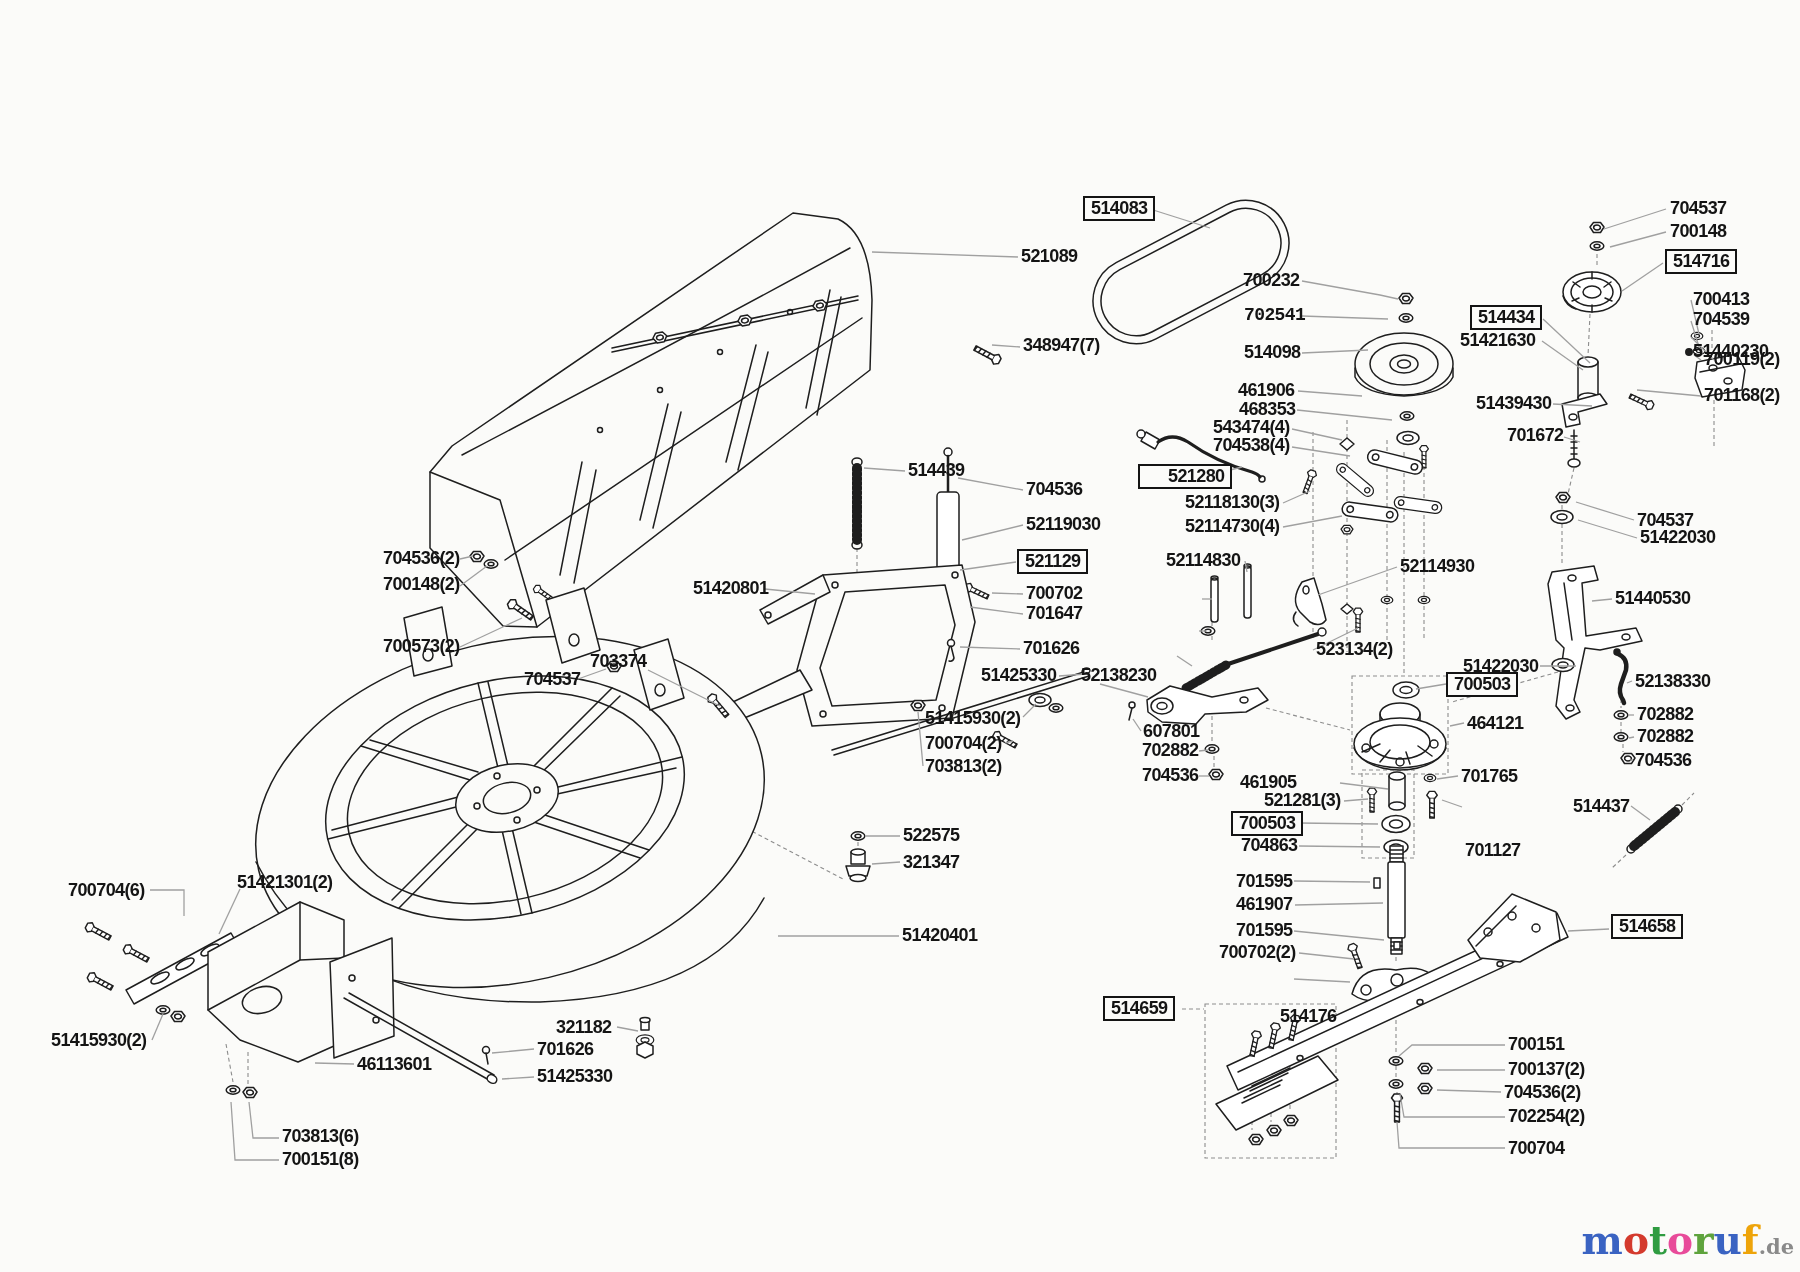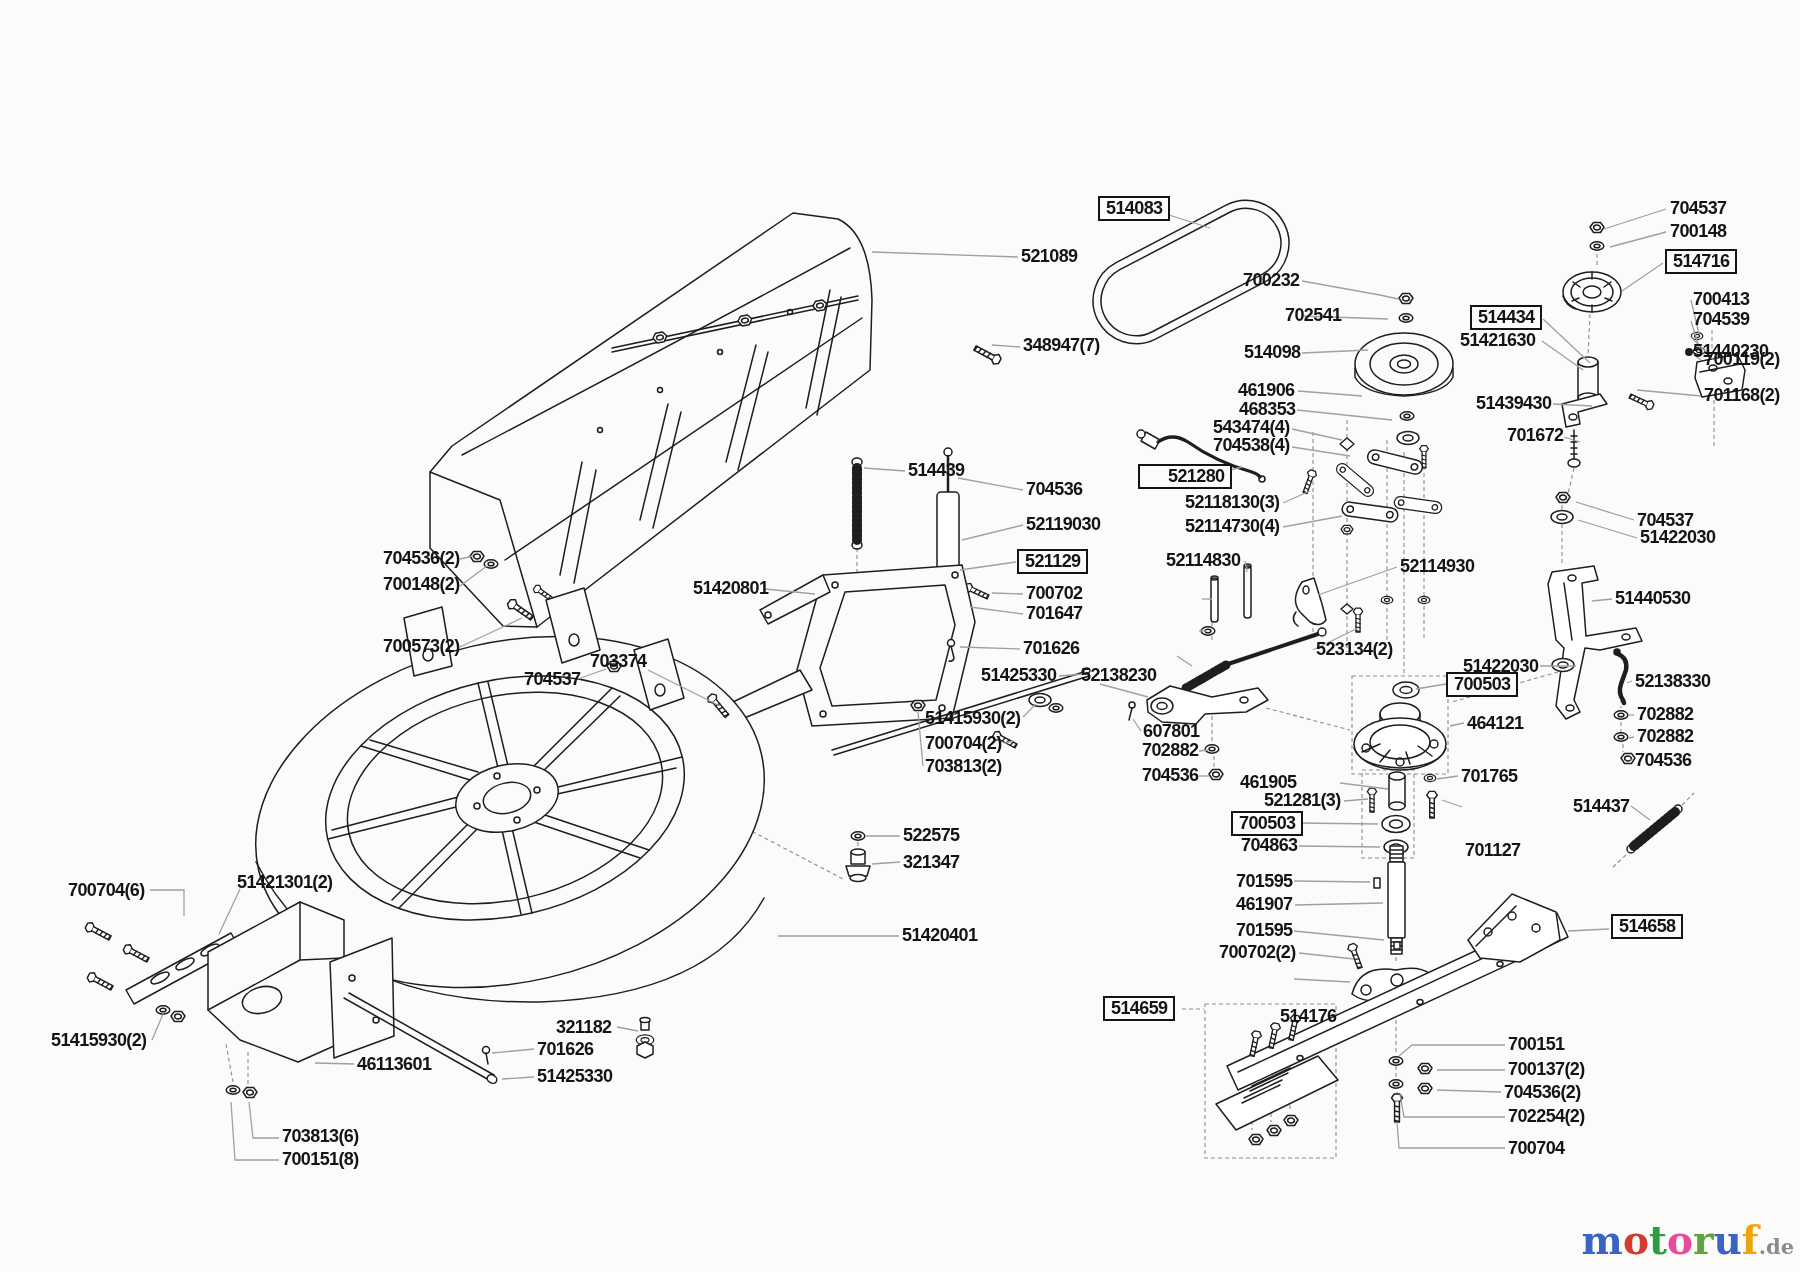--- a/index.html
+++ b/index.html
@@ -461,24 +461,24 @@
         <path d="M578,679 L606,669"></path>
         <path d="M460,559 L473,556"></path>
     <path d="M460,586 L487,566"></path>
         <path d="M460,647 L522,618"></path>
         <path d="M765,589 L815,594"></path>
   </g>
 </svg>
 
 <div class="labels-layer">
       <div class="part-label" style="left: 1021px; top: 249px;">521089</div>
-      <div class="part-label boxed" style="left: 1083px; top: 196px; margin-left: 15px;">514083</div>
+      <div class="part-label boxed" style="left: 1083px; top: 196px;">514083</div>
       <div class="part-label" style="left: 1023px; top: 338px;">348947(7)</div>
       <div class="part-label" style="left: 1243px; top: 273px;">700232</div>
-      <div class="part-label" style="left: 1285px; top: 308px;">702541</div>
+      <div class="part-label" style="left: 1244px; top: 308px; font-family: Liberation Mono, monospace;">702541</div>
       <div class="part-label" style="left: 1244px; top: 345px;">514098</div>
       <div class="part-label" style="left: 1238px; top: 383px;">461906</div>
       <div class="part-label" style="left: 1239px; top: 402px;">468353</div>
       <div class="part-label" style="left: 1213px; top: 420px;">543474(4)</div>
       <div class="part-label" style="left: 1213px; top: 438px;">704538(4)</div>
       <div class="part-label" style="left: 1670px; top: 201px;">704537</div>
       <div class="part-label" style="left: 1670px; top: 224px;">700148</div>
       <div class="part-label boxed" style="left: 1665px; top: 249px;">514716</div>
       <div class="part-label" style="left: 1693px; top: 292px;">700413</div>
       <div class="part-label" style="left: 1693px; top: 312px;">704539</div>

